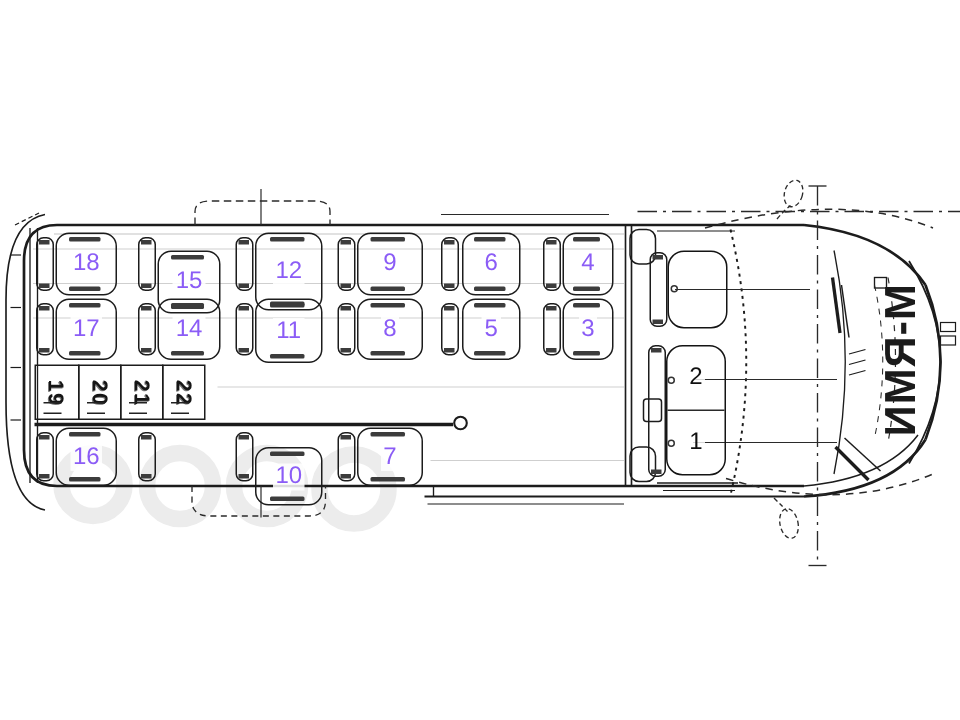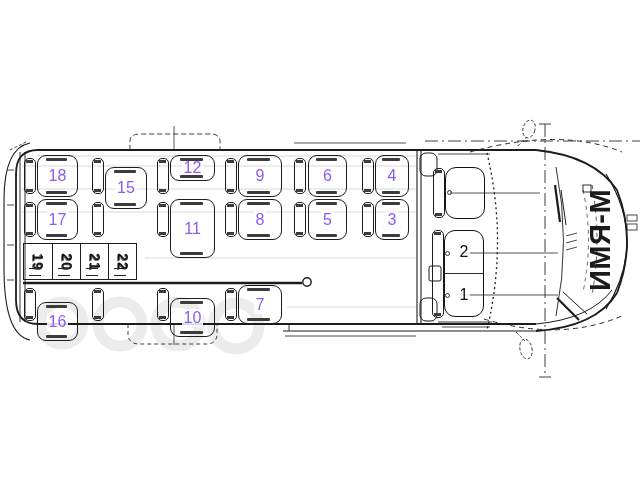--- a/index.html
+++ b/index.html
@@ -188,43 +188,46 @@
 
   <div class="backrest" style="left:24px;top:158px;height:36px"></div>
   <div class="seat" style="left:37px;top:155px;width:41px;height:42px">
       <span class="num">18</span>
     </div>
   <div class="backrest" style="left:92px;top:158px;height:36px"></div>
   <div class="seat" style="left:105px;top:167px;width:42px;height:42px">
       <span class="num">15</span>
     </div>
   <div class="backrest" style="left:157px;top:158px;height:36px"></div>
-  <div class="seat" style="left:170px;top:155px;width:45px;height:26px">
+  <div class="seat" style="left:170px;top:155px;width:45px;height:52px">
       <span class="num">12</span>
     </div>
   <div class="backrest" style="left:225px;top:158px;height:36px"></div>
   <div class="seat" style="left:238px;top:155px;width:44px;height:42px">
       <span class="num">9</span>
     </div>
   <div class="backrest" style="left:294px;top:158px;height:36px"></div>
   <div class="seat" style="left:308px;top:155px;width:39px;height:42px">
       <span class="num">6</span>
     </div>
   <div class="backrest" style="left:362px;top:158px;height:36px"></div>
   <div class="seat" style="left:375px;top:155px;width:34px;height:42px">
       <span class="num">4</span>
     </div>
 
   <div class="backrest" style="left:24px;top:202px;height:35px"></div>
   <div class="seat" style="left:37px;top:199px;width:41px;height:41px">
       <span class="num">17</span>
     </div>
   <div class="backrest" style="left:92px;top:202px;height:35px"></div>
+  <div class="seat" style="left:105px;top:199px;width:42px;height:41px">
+      <span class="num">14</span>
+    </div>
   <div class="backrest" style="left:157px;top:202px;height:35px"></div>
-  <div class="seat" style="left:170px;top:199px;width:45px;height:59px">
+  <div class="seat" style="left:170px;top:199px;width:45px;height:43px">
       <span class="num">11</span>
     </div>
   <div class="backrest" style="left:225px;top:202px;height:35px"></div>
   <div class="seat" style="left:238px;top:199px;width:44px;height:41px">
       <span class="num">8</span>
     </div>
   <div class="backrest" style="left:294px;top:202px;height:35px"></div>
   <div class="seat" style="left:308px;top:199px;width:39px;height:41px">
       <span class="num">5</span>
     </div>
@@ -244,21 +247,21 @@
   <div class="jumpseat" style="left:80px;top:243px;width:29px;height:37px">
     <span class="jnum">21</span>
       <span class="fold"></span>
   </div>
   <div class="jumpseat" style="left:108px;top:243px;width:29px;height:37px">
     <span class="jnum">22</span>
       <span class="fold"></span>
   </div>
 
   <div class="backrest" style="left:24px;top:288px;height:33px"></div>
-  <div class="seat" style="left:37px;top:302px;width:41px;height:39px">
+  <div class="seat" style="left:37px;top:285px;width:41px;height:39px">
       <span class="num">16</span>
     </div>
   <div class="backrest" style="left:92px;top:288px;height:33px"></div>
   <div class="backrest" style="left:157px;top:288px;height:33px"></div>
   <div class="seat" style="left:170px;top:298px;width:45px;height:39px">
       <span class="num">10</span>
     </div>
   <div class="backrest" style="left:225px;top:288px;height:33px"></div>
   <div class="seat" style="left:238px;top:285px;width:44px;height:39px">
       <span class="num">7</span>

